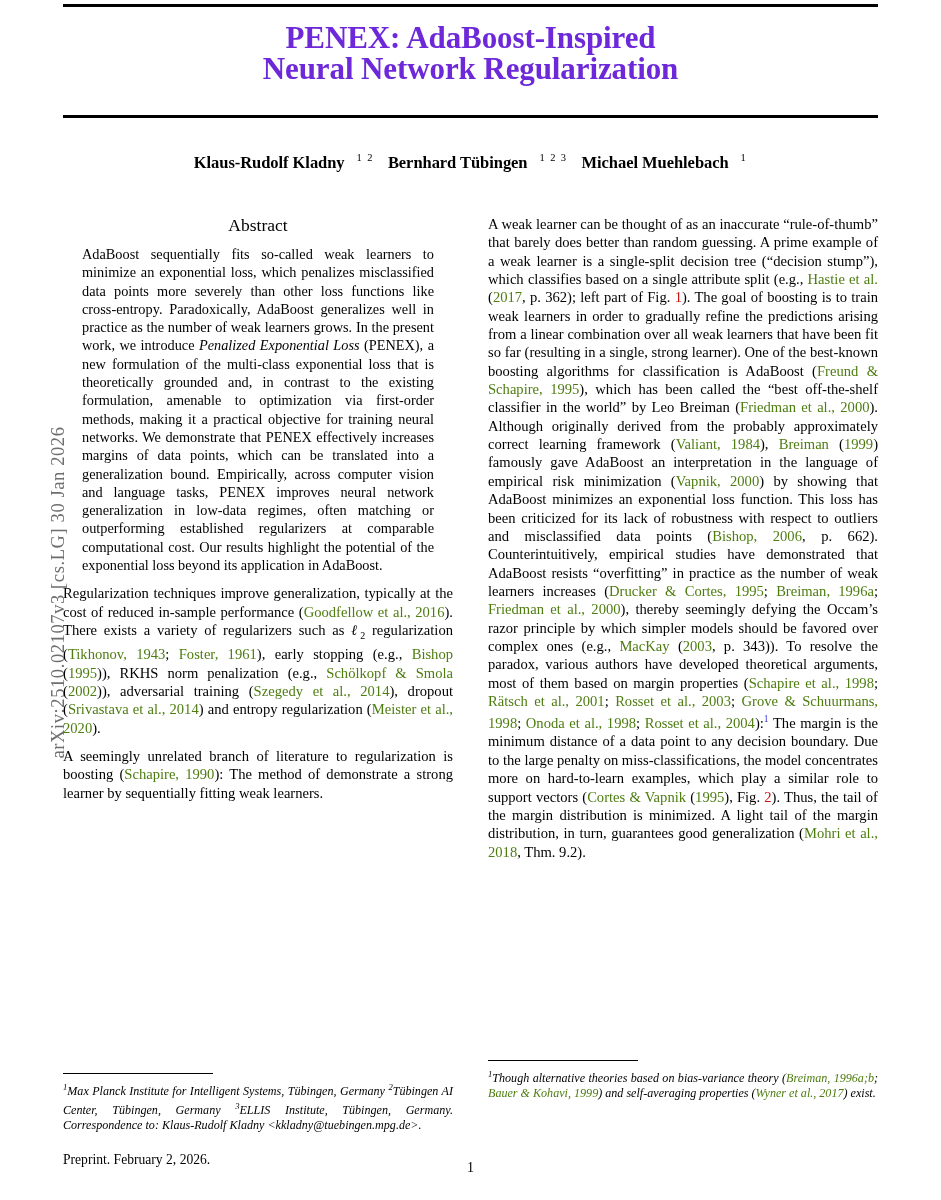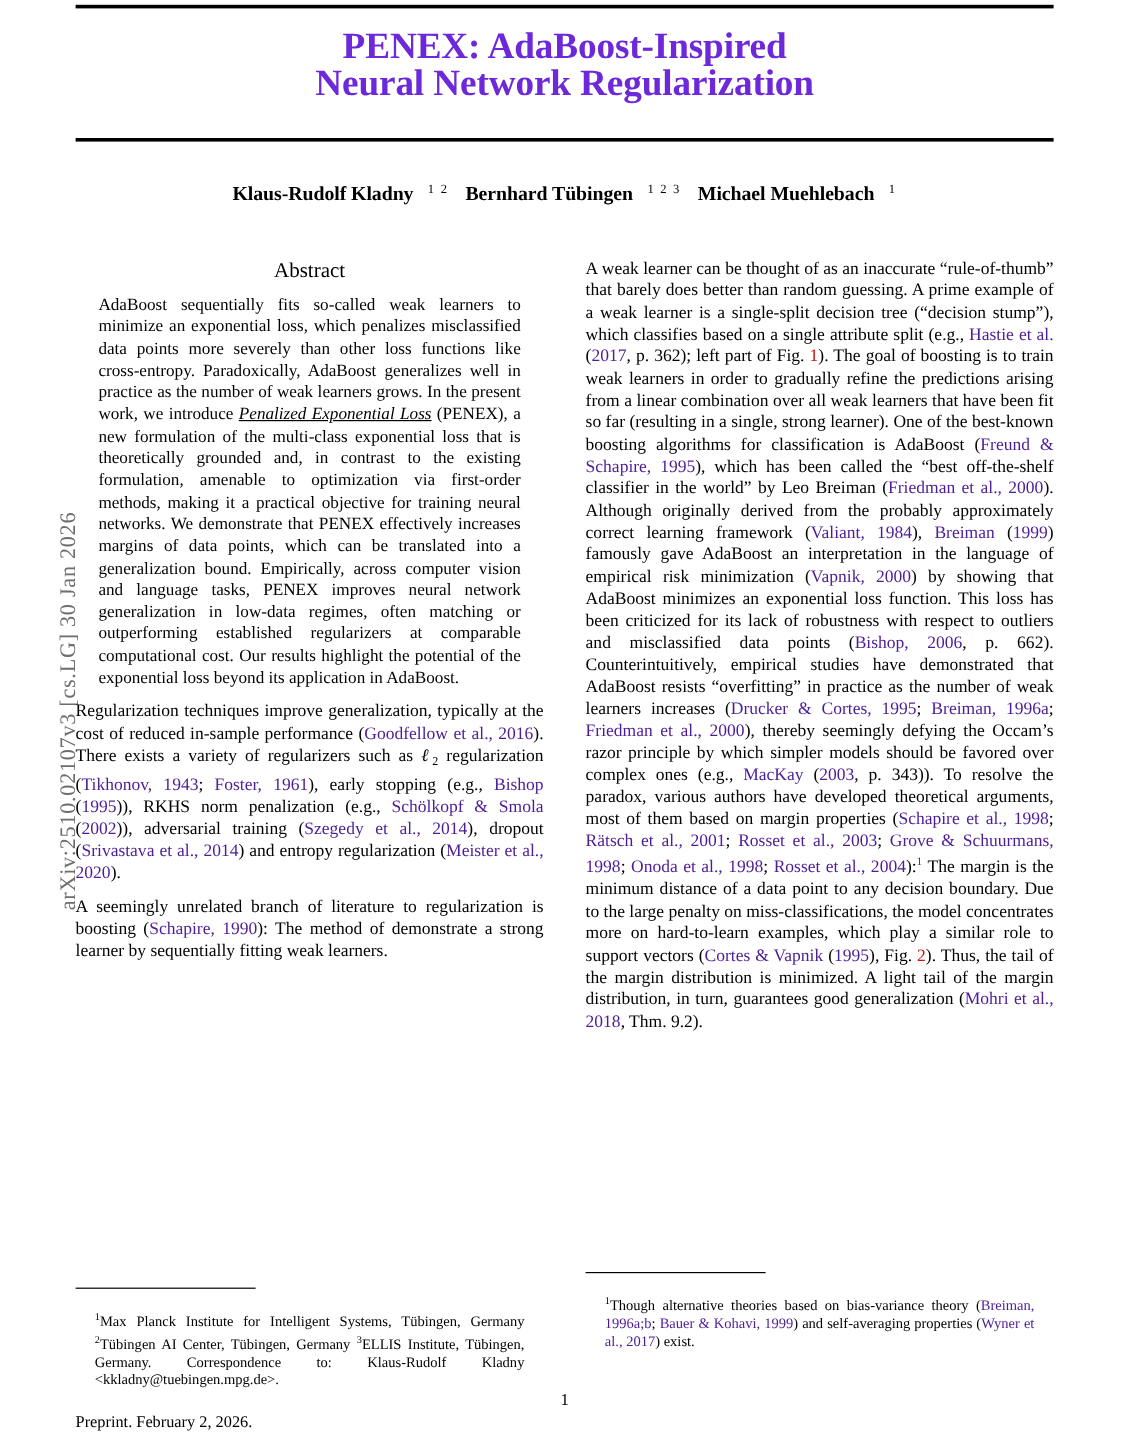--- a/index.html
+++ b/index.html
@@ -131,44 +131,45 @@
   }
 
   h2.section {
     font-size: 18.5px;
     font-weight: bold;
     margin: 19px 0 11px 0;
     letter-spacing: -0.2px;
   }
 
   a.cite {
-    color: #4c1d95;
+    color: #4d7c0f;
     text-decoration: none;
   }
   a.figref {
     color: #cc1111;
     text-decoration: none;
   }
   .it { }
-  .uline-it { font-style: italic; text-decoration: underline; }
+  .uline-it { font-style: italic; }
   sup.fn { font-size: 9.5px; vertical-align: super; }
   sup.fn.blue { color: #2e30c8; }
 
   
   .footnote-rule {
     width: 150px;
     height: 1.3px;
     background: #000;
     margin: 8px 0 6px 0;
   }
   p.footnote {
-    margin: 16px;
+    margin: 0;
     font-size: 12.1px;
     line-height: 14.7px;
     text-align: justify;
+    font-style: italic;
   }
   p.footnote sup { font-size: 8.6px; vertical-align: super; }
   p.preprint {
     margin: 20px 0 0 0;
     font-size: 13.6px;
   }
 
   #footnote-left  { position: absolute; top: 850px; left: 0;   width: 390px; }
   #footnote-right { position: absolute; top: 837px; left: 0;   width: 390px; }
 

